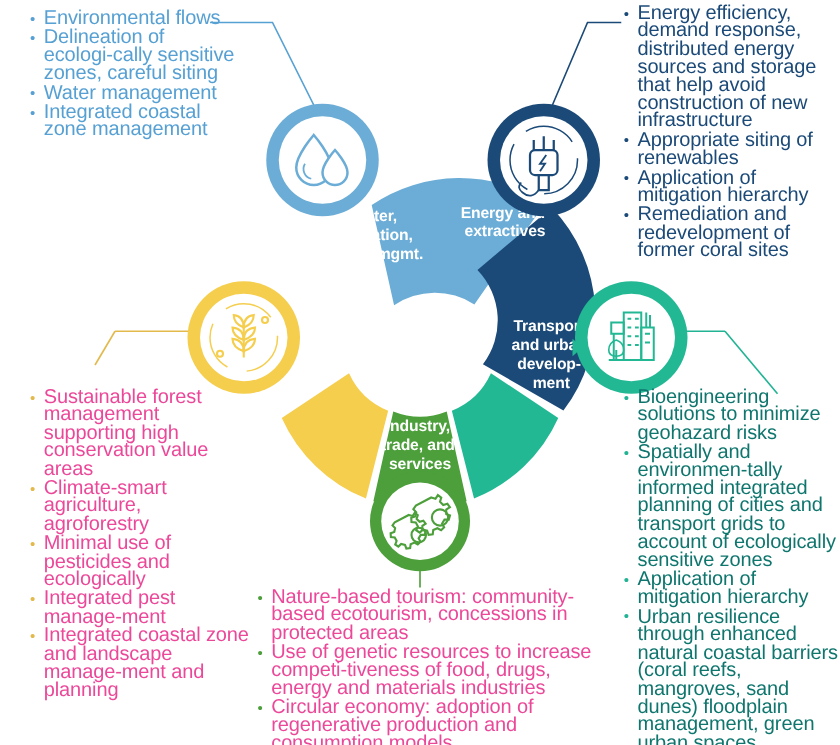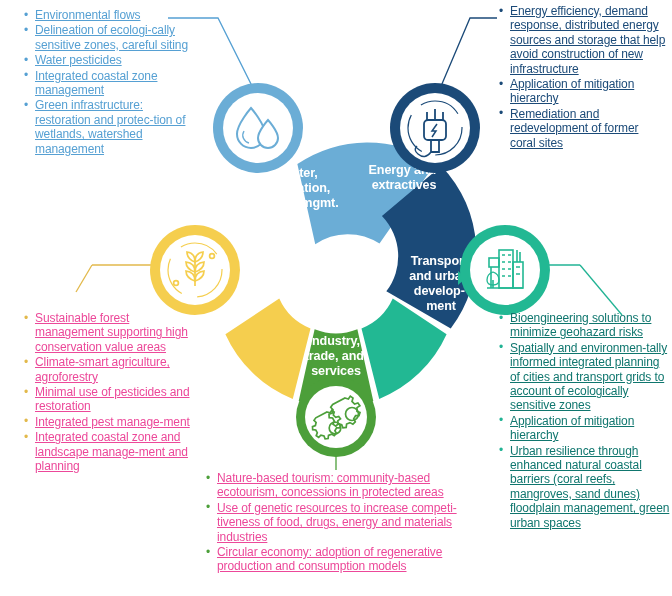--- a/index.html
+++ b/index.html
@@ -13,24 +13,23 @@
   }
   #stage{position:absolute;inset:0;}
 
   
   .bl{position:absolute;}
   .bl ul{list-style:none;margin:0;padding:0;}
   .bl li{
     position:relative;
     padding-left:11px;
     margin-bottom:1px;
-    font-size:12px;
+    font-size:16px;
     line-height:14.4px;
     letter-spacing:-0.1px;
-    text-decoration:underline;
   }
   .bl li::before{
     content:"•";
     position:absolute;
     left:0;top:-0.5px;
     font-size:12px;
     line-height:14.4px;
   }
 
   .c-water{color:#56A0D3;}
@@ -219,39 +218,39 @@
                  l 3.1 0.9 1.7 -2.6 2.4 1.8 -0.9 3 2.4 2.3 3 -0.9 1.8 2.4 -2.6 1.7 0 3.3 2.7 1 -0.9 3 -3.1 0 -1.7 2.8 1.5 2.7 -2.2 2.2 -2.7 -1.5 -3 1.3 -0.4 3.1 -3 0.3 -1.1 -2.9 -3.1 -0.7 -2.2 2.1 -2.5 -1.7 1.1 -2.9 -1.5 -2.7 -3.1 -0.3 -0.2 -3.1 2.9 -1.1 0.7 -3 -2.1 -2.2 1.8 -2.5 Z"></path>
         <circle cx="335" cy="428" r="5.8"></circle>
       </g>
     </g>
   </svg>
 
   <div class="bl c-water" id="list-water">
     <ul>
       <li>Environmental flows</li>
       <li>Delineation of ecologi-cally sensitive zones, careful siting</li>
-      <li>Water pesticides</li>
+      <li>Water management</li>
       <li>Integrated coastal zone management</li>
-      <li>Green infrastructure: restoration and protec-tion of wetlands, watershed management</li>
     </ul>
   </div>
 
   <div class="bl c-energy" id="list-energy">
     <ul>
       <li>Energy efficiency, demand response, distributed energy sources and storage that help avoid construction of new infrastructure</li>
+      <li>Appropriate siting of renewables</li>
       <li>Application of mitigation hierarchy</li>
       <li>Remediation and redevelopment of former coral sites</li>
     </ul>
   </div>
 
   <div class="bl c-agri" id="list-agri">
     <ul>
       <li>Sustainable forest management supporting high conservation value areas</li>
       <li>Climate-smart agriculture, agroforestry</li>
-      <li>Minimal use of pesticides and restoration</li>
+      <li>Minimal use of pesticides and ecologically</li>
       <li>Integrated pest manage-ment</li>
       <li>Integrated coastal zone and landscape manage-ment and planning</li>
     </ul>
   </div>
 
   <div class="bl c-trans" id="list-trans">
     <ul>
       <li>Bioengineering solutions to minimize geohazard risks</li>
       <li>Spatially and environmen-tally informed integrated planning of cities and transport grids to account of ecologically sensitive zones</li>
       <li>Application of mitigation hierarchy</li>

